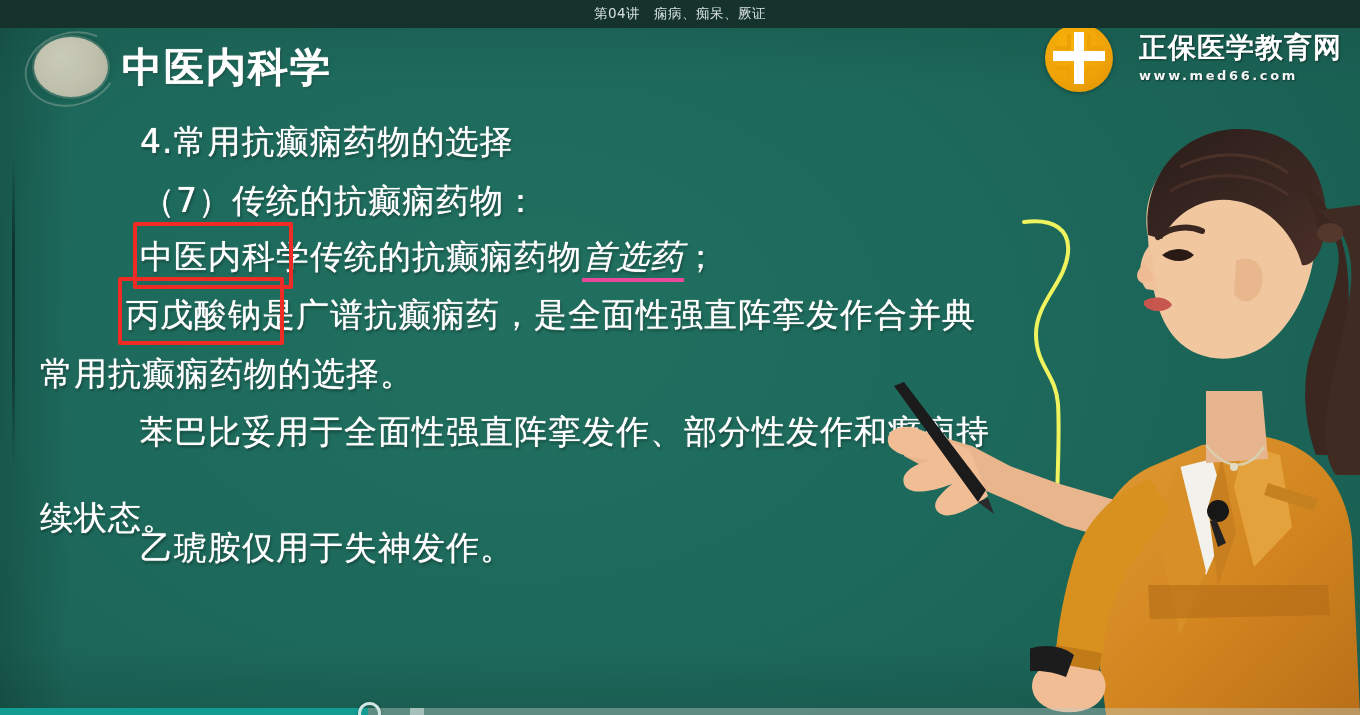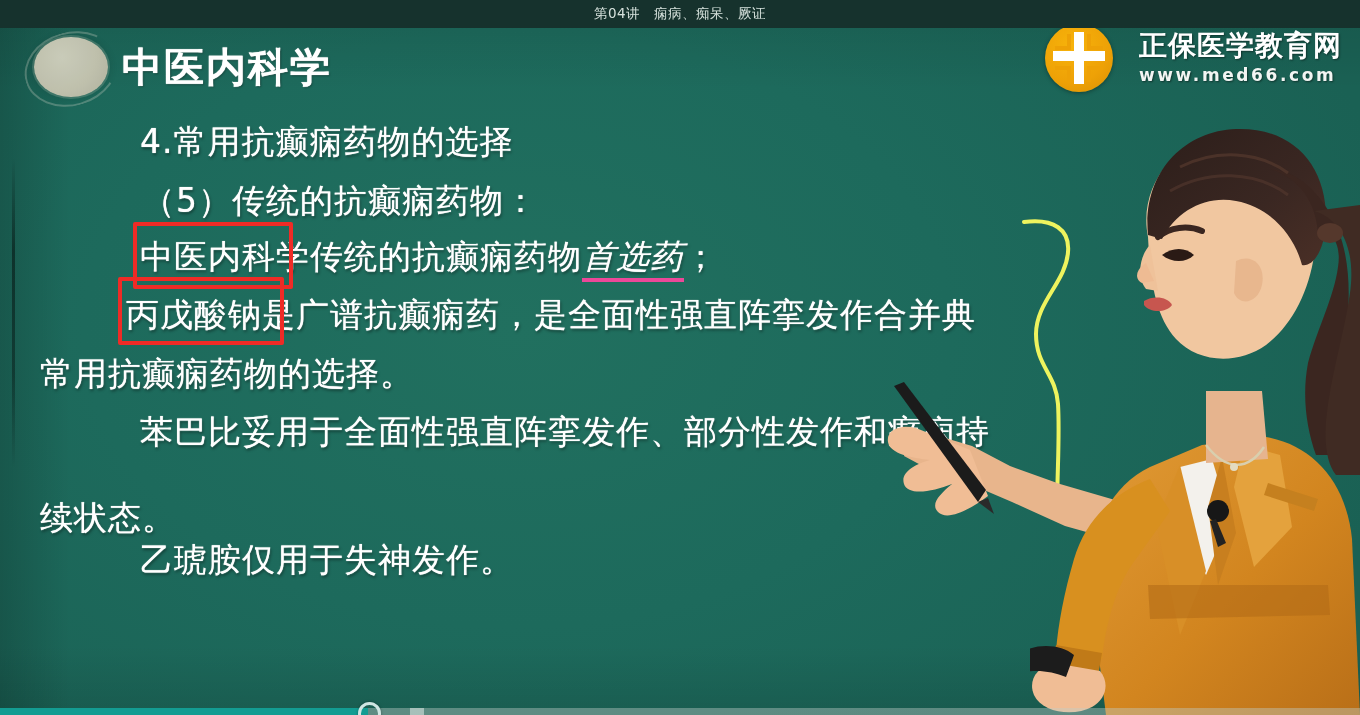--- a/index.html
+++ b/index.html
@@ -134,21 +134,21 @@
   }
   .brand-name {
     font-size: 28px;
     font-weight: 700;
     color: #ffffff;
     letter-spacing: 1px;
     text-shadow: 1px 1px 2px rgba(0,0,0,0.45);
   }
   .brand-url {
     margin-top: 7px;
-    font-size: 17px;
+    font-size: 13px;
     font-weight: 700;
     color: #f2f5f3;
     letter-spacing: 2.6px;
     text-shadow: 1px 1px 2px rgba(0,0,0,0.45);
   }
 
   
   .slide {
     position: absolute;
     left: 0; top: 106px;
@@ -267,37 +267,37 @@
     <div class="brand-text">
       <div class="brand-name">正保医学教育网</div>
       <div class="brand-url">www.med66.com</div>
     </div>
   </div>
 
   <div class="slide">
 
     <div class="line" style="left:140px; top:14px;">4.常用抗癫痫药物的选择</div>
 
-    <div class="line" style="left:142px; top:73px;">（5）传统的抗癫痫药物：</div>
+    <div class="line" style="left:142px; top:73px;">（7）传统的抗癫痫药物：</div>
 
     <div class="line" style="left:140px; top:129px;">
       <span>中医内科学</span><span>传统的抗癫痫药物</span><span class="u-yellow">首选药</span><span>；</span>
     </div>
 
     <div class="line" style="left:126px; top:187px;">
       <span>丙戊酸钠</span><span>是广谱抗癫痫药，是全面性强直阵挛发作合并典</span>
     </div>
 
     <div class="line" style="left:40px; top:246px;">常用抗癫痫药物的选择。</div>
 
     <div class="line" style="left:140px; top:304px;">苯巴比妥用于全面性强直阵挛发作、部分性发作和癫痫持</div>
 
     <div class="line" style="left:40px; top:362px;margin-top:28px;">续状态。</div>
 
-    <div class="line" style="left:140px; top:432px;">乙琥胺仅用于失神发作。</div>
+    <div class="line" style="left:140px; top:420px;">乙琥胺仅用于失神发作。</div>
   </div>
 
   <div class="redbox" style="left:133px; top:222px; width:152px; height:59px;"></div>
   <div class="redbox" style="left:118px; top:277px; width:158px; height:60px;"></div>
 
   <div class="curve">
     <svg width="140" height="330" viewBox="0 0 140 330">
       <path d="M14 32 C 44 28, 60 40, 58 62 C 56 92, 26 112, 26 144
                C 26 176, 46 184, 48 214 C 50 248, 47 280, 47 328" fill="none" stroke="#eef35e" stroke-width="4" stroke-linecap="round" stroke-linejoin="round"></path>
     </svg>

